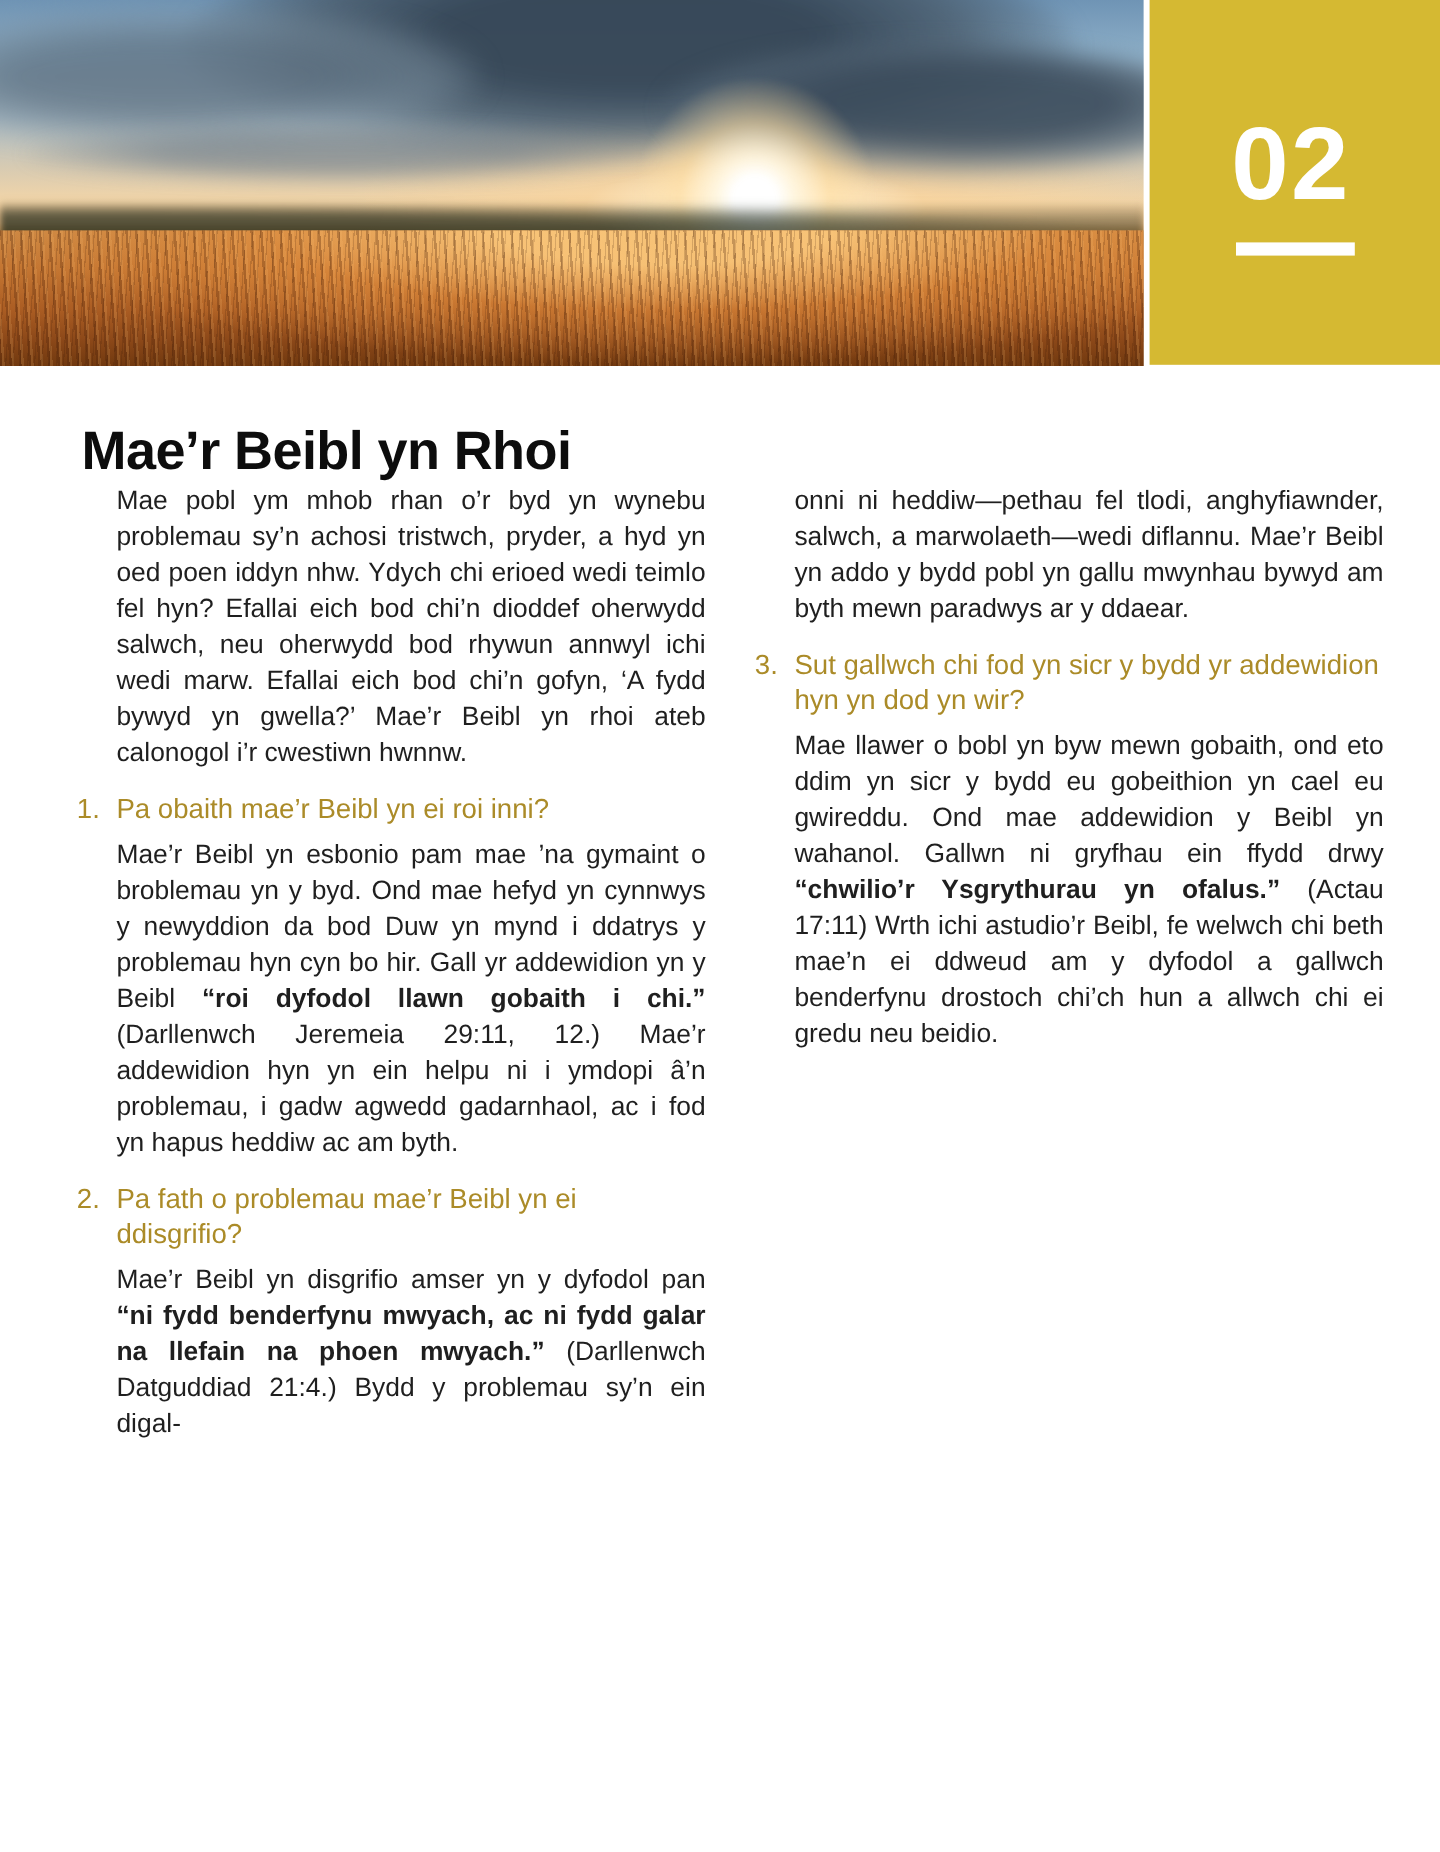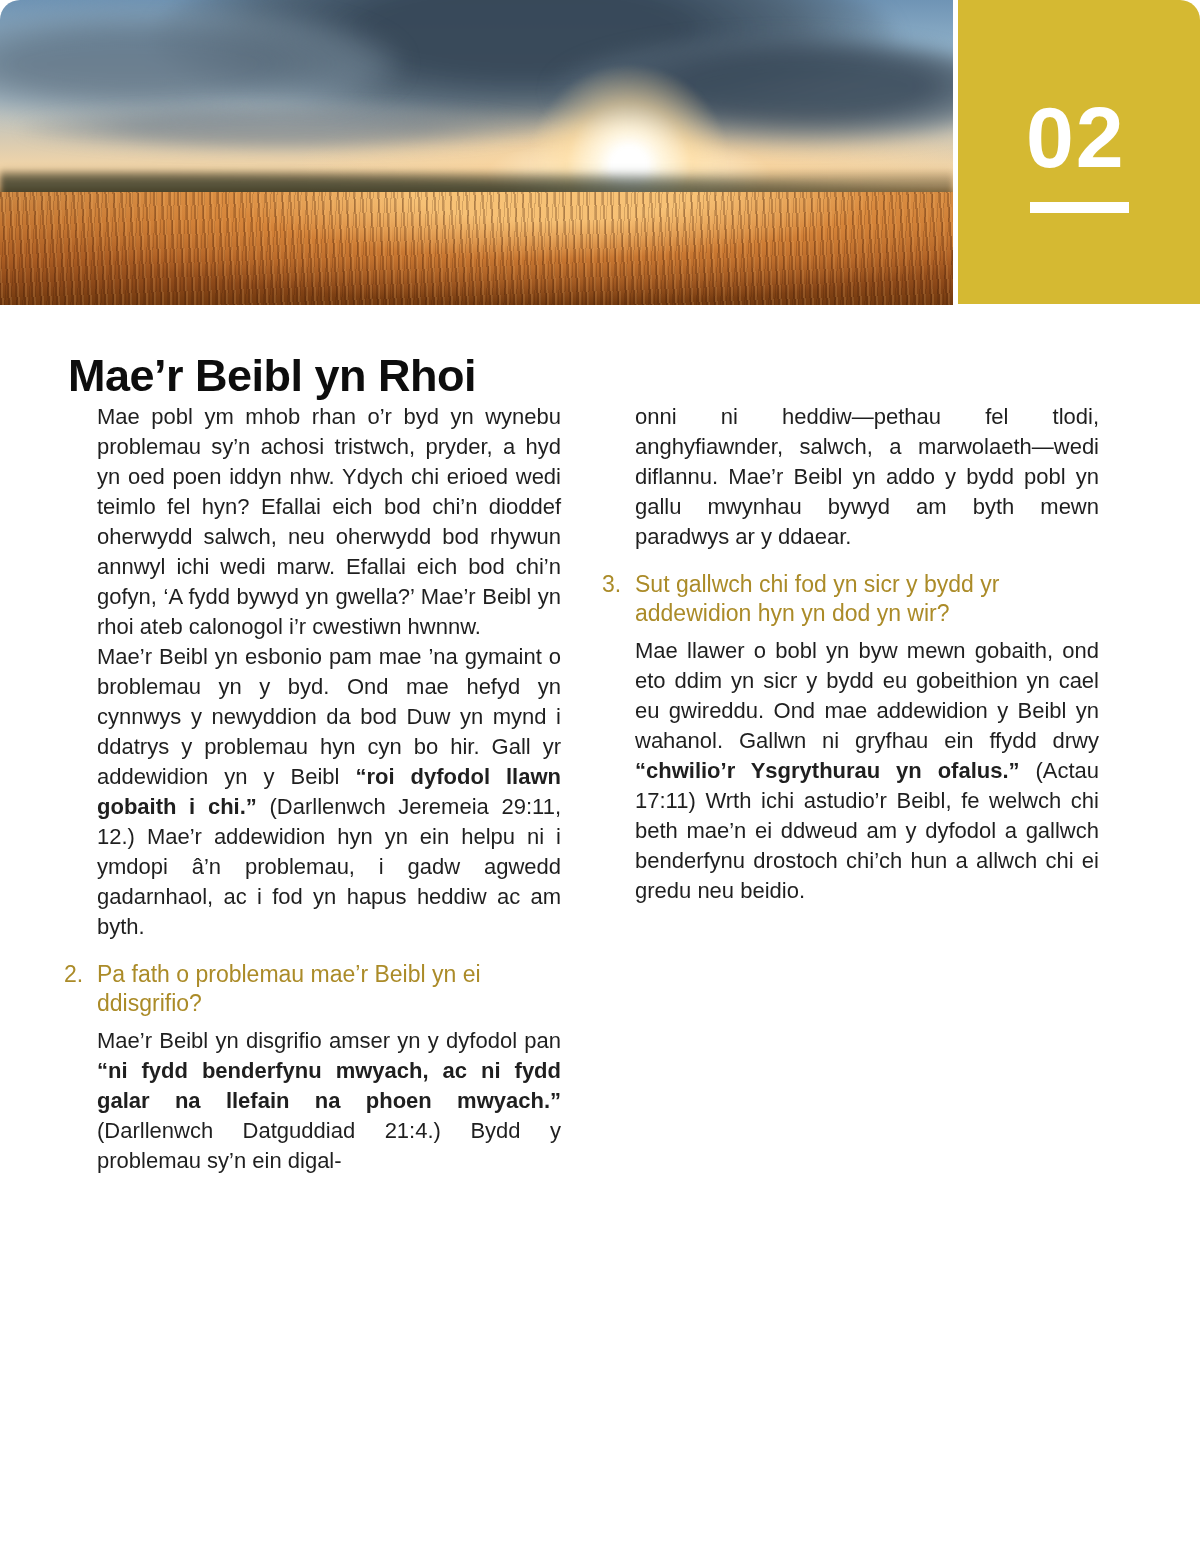--- a/index.html
+++ b/index.html
@@ -2,21 +2,21 @@
 <html style="--accent-yellow: #d5b932; --heading-gold: #ab8b28;"><head>
 <meta charset="utf-8">
 <style>
   :root{
     --accent-yellow:#d5b932;
     --heading-gold:#ab8b28;
   }
   *{box-sizing:border-box;margin:0;padding:0;}
   html,body{background:#ffffff;}
   body{font-family:"Liberation Sans","DejaVu Sans",sans-serif;color:#1f1f1f;}
-  .page{position:relative;width:1200px;height:1543px;background:#ffffff;overflow:hidden;margin:0 auto;border-radius:20px;}
+  .page{position:relative;width:1200px;height:1543px;background:#ffffff;overflow:hidden;margin:0 auto;}
 
   
   .hero{position:absolute;top:0;left:0;width:1200px;height:305px;}
   .hero-photo{
     position:absolute;top:0;left:0;width:953px;height:305px;overflow:hidden;
     background:
       radial-gradient(ellipse at 66% 57%, rgba(255,238,205,0.95) 0 6%, rgba(255,214,155,0.55) 16%, rgba(255,200,140,0) 38%),
       linear-gradient(180deg,
         #6f94b5 0%, #8fb0c8 16%, #aebfc8 32%, #d8cbb2 46%,
         #f2d5a8 55%, #f3c289 61%, #dfa057 64%, #c67e34 68%,
@@ -49,21 +49,21 @@
       linear-gradient(180deg, #cd8843 0%, #c47632 28%, #ab5d23 58%, #8a4718 82%, #71390f 100%);}
   .field::after{content:"";position:absolute;inset:0;
     background:
       repeating-linear-gradient(86deg, rgba(70,30,8,0.28) 0 2px, rgba(255,196,120,0.16) 2px 4px, rgba(0,0,0,0) 4px 8px),
       repeating-linear-gradient(94deg, rgba(60,25,5,0.18) 0 1px, rgba(0,0,0,0) 1px 6px);}
   .chapter-badge{position:absolute;top:0;left:958px;width:242px;height:304px;background:var(--accent-yellow);}
   .chapter-number{position:absolute;left:68px;top:94px;font-size:86px;font-weight:700;line-height:1;color:#ffffff;letter-spacing:2px;}
   .chapter-underline{position:absolute;left:72px;top:202px;width:99px;height:11px;background:#ffffff;}
 
   
-  .article{position:absolute;top:305px;left:0;width:1200px;padding:0 101px 0 64px;}
+  .article{position:absolute;top:305px;left:0;width:1200px;padding:0 47px 0 64px;}
   h1.page-title{margin:44px 0 0 4px;font-size:45px;line-height:53px;font-weight:700;color:#0d0d0d;letter-spacing:-0.5px;}
   h1.page-title span{display:block;}
   .columns{display:flex;gap:41px;}
   .col{flex:1 1 0;min-width:0;}
   p.body-text{font-size:22px;line-height:30px;text-align:justify;color:#1f1f1f;}
   .indent{margin-left:33px;}
   .b{font-weight:700;}
   h2.q{margin:18px 0 8px;padding-left:33px;font-size:23px;line-height:29px;font-weight:400;color:var(--heading-gold);}
   .q-num{display:inline-block;width:33px;margin-left:-33px;}
 </style>
@@ -92,20 +92,21 @@
     <h1 class="page-title">
       <span>Mae’r Beibl yn Rhoi</span>
     </h1>
 
     <div class="columns">
 
       <div class="col col-left">
         <p class="body-text indent"><span>Mae pobl ym mhob rhan o’r byd yn wynebu problemau sy’n achosi tristwch, pryder, a hyd yn oed poen iddyn nhw. Ydych chi erioed wedi teimlo fel hyn? Efallai eich bod chi’n dioddef oherwydd salwch, neu oherwydd bod rhywun annwyl ichi wedi marw. Efallai eich bod chi’n gofyn, ‘A fydd bywyd yn gwella?’ Mae’r Beibl yn rhoi ateb calonogol i’r cwestiwn hwnnw.</span></p>
 
         <section>
+          <h2 class="q"><span class="q-num">1.</span><span>Pa obaith mae’r Beibl yn ei roi inni?</span></h2>
           <p class="body-text indent"><span>Mae’r Beibl yn esbonio pam mae ’na gymaint o broblemau yn y byd. Ond mae hefyd yn cynnwys y newyddion da bod Duw yn mynd i ddatrys y problemau hyn cyn bo hir. Gall yr addewidion yn y Beibl </span><span class="b">“roi dyfodol llawn gobaith i chi.”</span><span> (Darllenwch Jeremeia 29:11, 12.) Mae’r addewidion hyn yn ein helpu ni i ymdopi â’n problemau, i gadw agwedd gadarnhaol, ac i fod yn hapus heddiw ac am byth.</span></p>
         </section>
 
         <section>
           <h2 class="q"><span class="q-num">2.</span><span>Pa fath o problemau mae’r Beibl yn ei ddisgrifio?</span></h2>
           <p class="body-text indent"><span>Mae’r Beibl yn disgrifio amser yn y dyfodol pan </span><span class="b">“ni fydd benderfynu mwyach, ac ni fydd galar na llefain na phoen mwyach.”</span><span> (Darllenwch Datguddiad 21:4.) Bydd y problemau sy’n ein digal-</span></p>
         </section>
       </div>
 
       <div class="col col-right">

